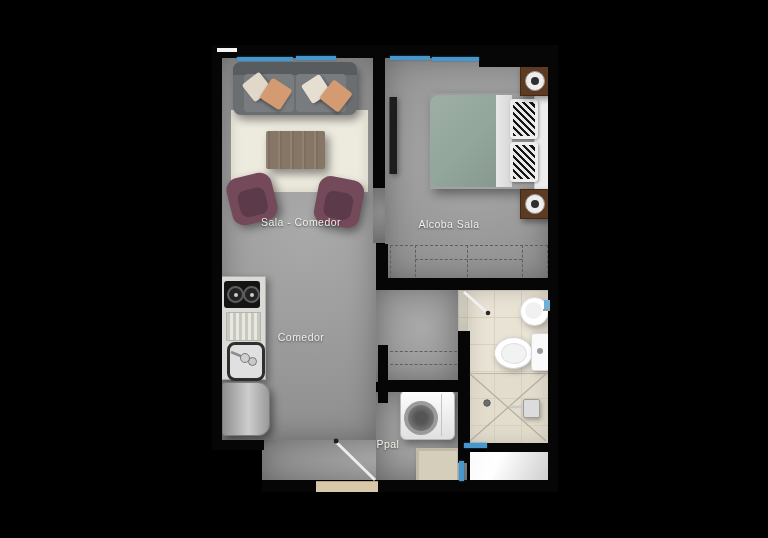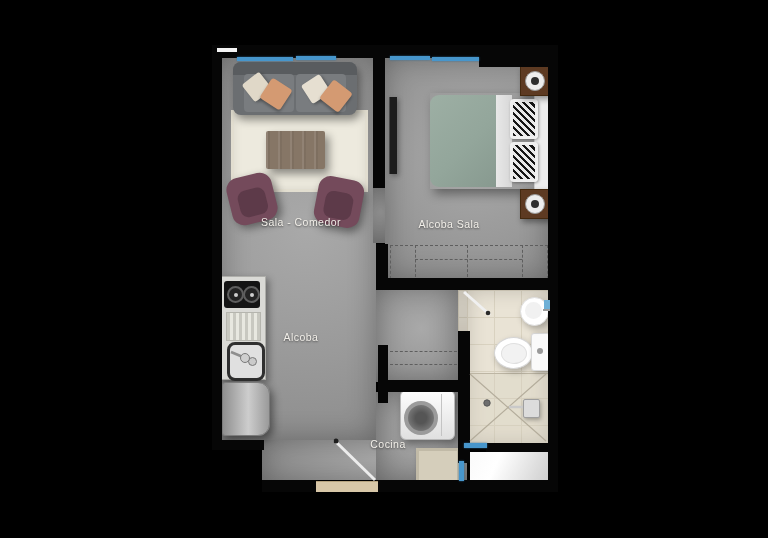--- a/index.html
+++ b/index.html
@@ -152,16 +152,16 @@
     <line x1="546" y1="374" x2="470" y2="441" stroke="#b3ac9b" stroke-width="1.2"></line>
     <circle cx="487" cy="403" r="3.2" fill="#6e6e6e" stroke="#555"></circle>
     <line x1="509" y1="407" x2="523" y2="407" stroke="#c9c9c9" stroke-width="2.5"></line>
     <line x1="231" y1="352" x2="243" y2="357" stroke="#8e8e8e" stroke-width="2.5"></line>
     <circle cx="245" cy="358" r="4.5" fill="#cfcfcf" stroke="#7a7a7a"></circle>
     <line x1="543" y1="310" x2="550" y2="310" stroke="#9a9a9a" stroke-width="2"></line>
   </svg>
 
   <div class="lbl z9" style="left:301px;top:222px;">Sala - Comedor</div>
   <div class="lbl z9" style="left:449px;top:224px;">Alcoba Sala</div>
-  <div class="lbl z9" style="left:301px;top:337px;">Alcoba</div>
-  <div class="lbl z9" style="left:388px;top:444px;">Cocina</div>
+  <div class="lbl z9" style="left:301px;top:337px;">Comedor</div>
+  <div class="lbl z9" style="left:388px;top:444px;">Ppal</div>
 
 </div>
 
 </body></html>

